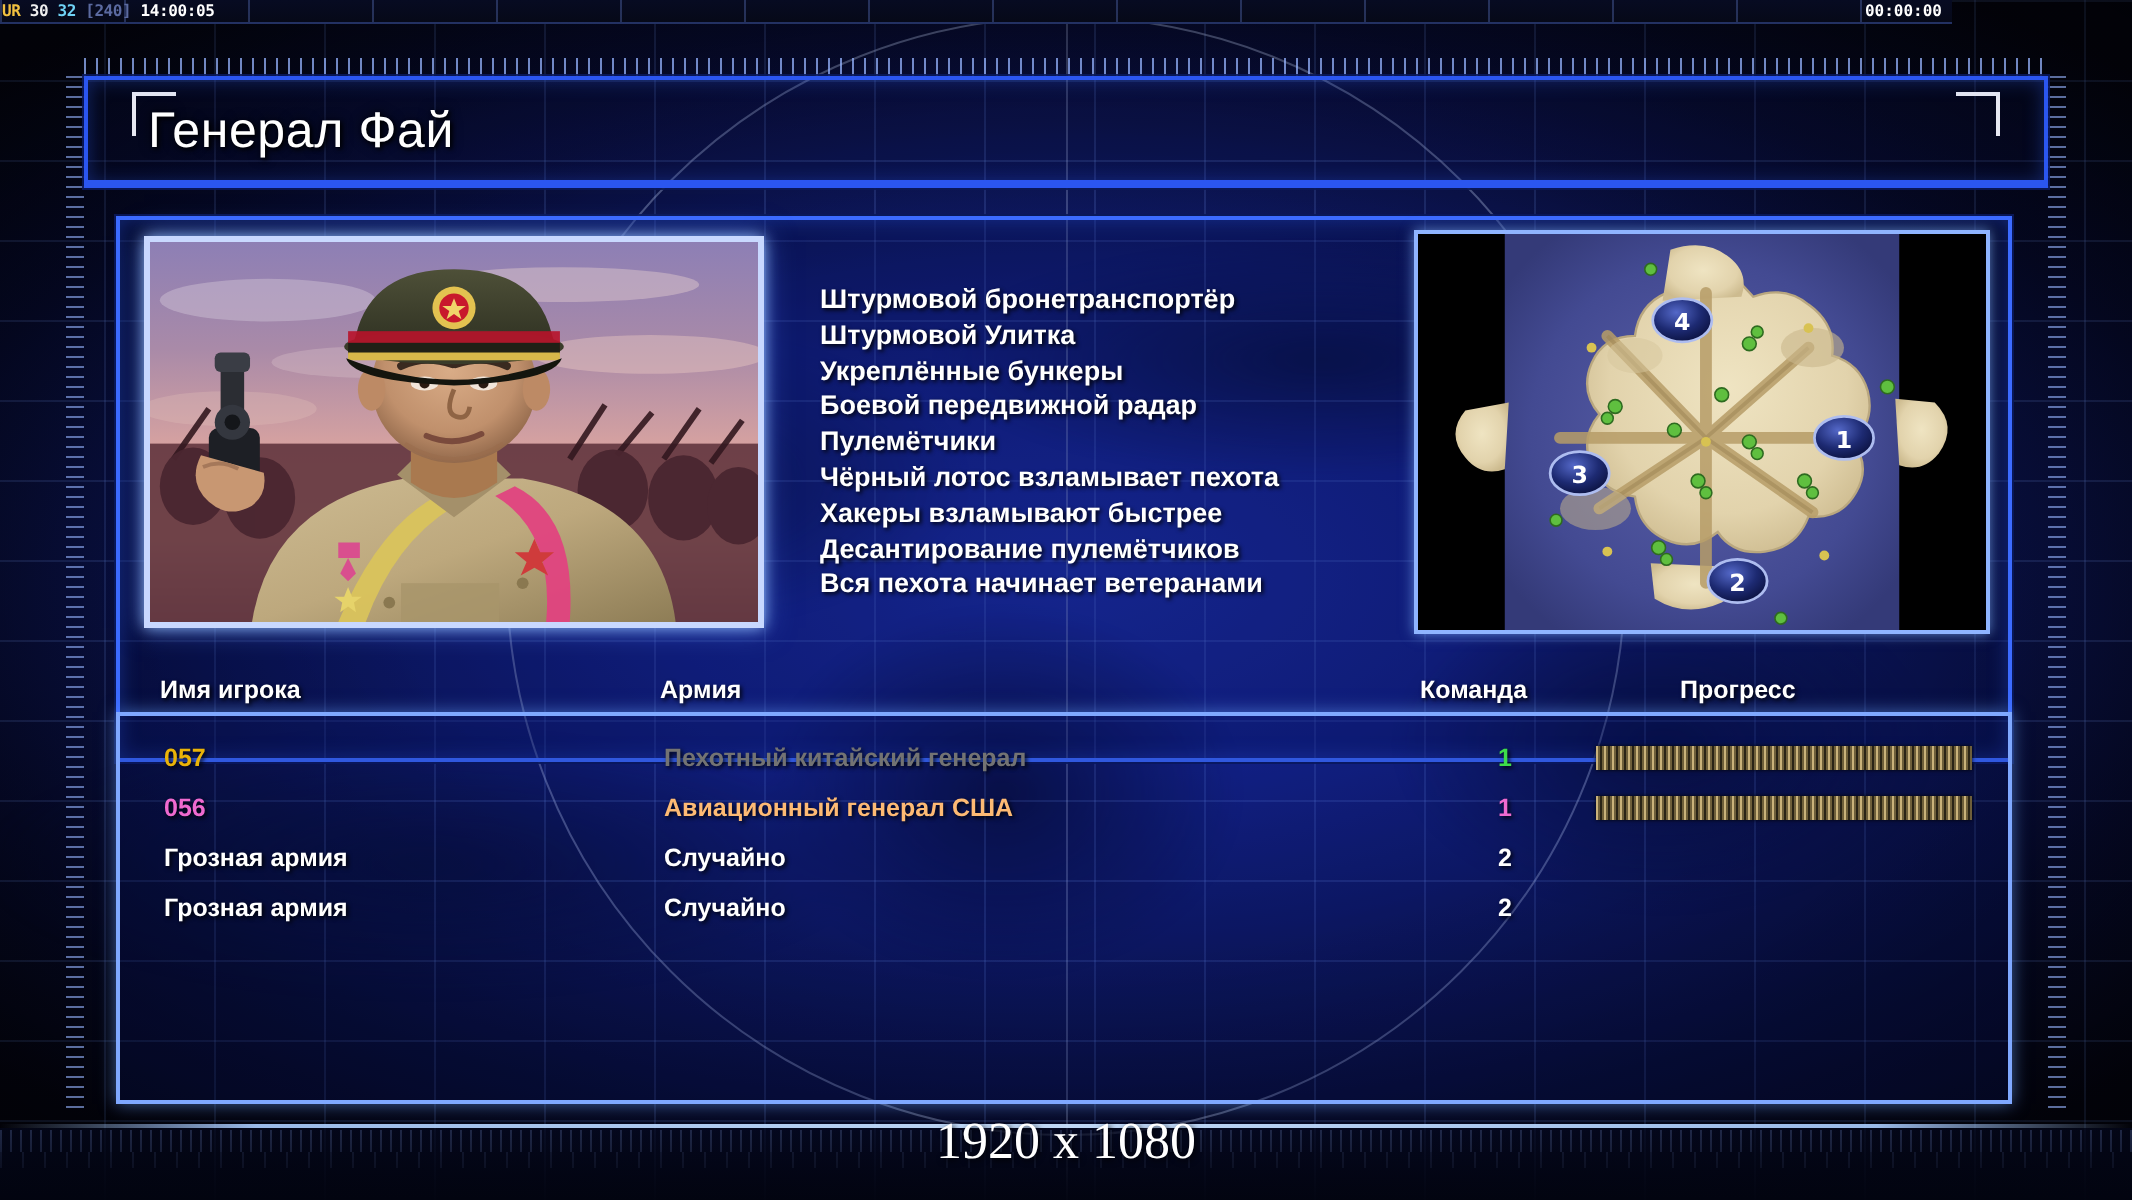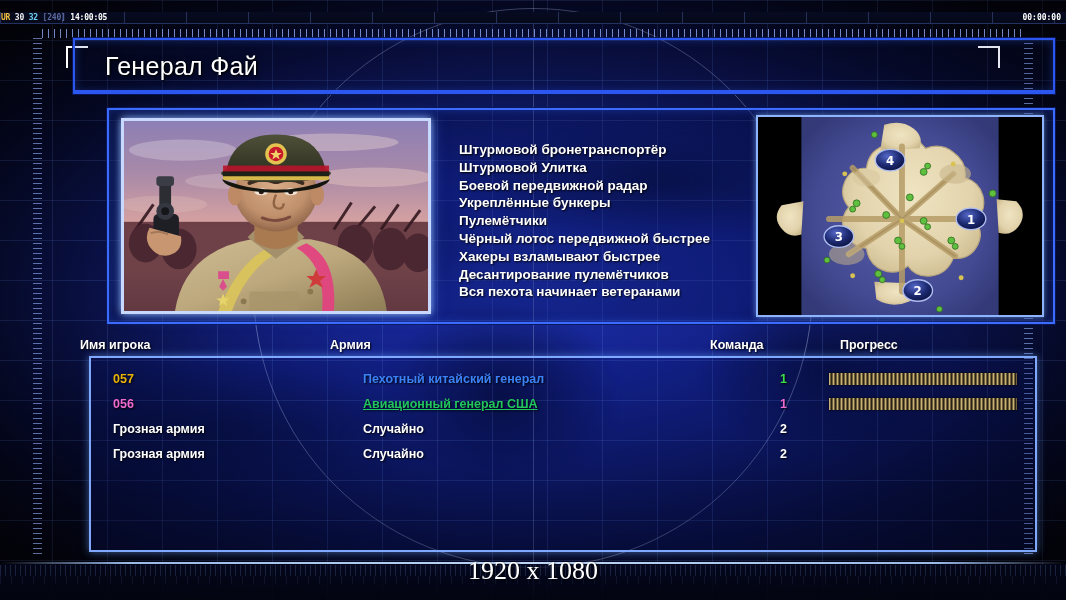--- a/index.html
+++ b/index.html
@@ -47,21 +47,21 @@
     position:absolute; left:50%; top:0; bottom:0; width:1px;
     background:rgba(185,200,240,.28);
   }
   .bg-vignette{
     position:absolute; inset:0;
     background:radial-gradient(ellipse 75% 72% at 50% 50%, rgba(0,0,0,0) 40%, rgba(0,0,0,.55) 100%);
   }
 
   
   .hud{
-    position:absolute; left:0; top:12px; width:1066px; height:12px;
+    position:absolute; left:0; top:0; width:976px; height:12px;
     background:linear-gradient(to bottom,#070b22,#060918);
     border-bottom:1px solid rgba(90,120,220,.35);
     z-index:40;
     text-align:center;
   }
   .hud .hudgrid{
     position:absolute; inset:0;
     background-image:linear-gradient(to right, rgba(110,140,230,.30) 1px, transparent 1px);
     background-size:62px 100%;
   }
@@ -115,37 +115,36 @@
   .corner.tl{ left:66px; top:46px; border-right:none; border-bottom:none; }
   .corner.tr{ right:66px; top:46px; border-left:none; border-bottom:none; }
 
   
   .panel{
     position:absolute;
     border:2px solid #2b56f0;
     box-shadow:0 0 0 1px rgba(10,24,90,.9), 0 0 10px rgba(50,100,255,.35) inset;
     background:rgba(16,30,120,.10);
     z-index:10;
-    margin-left:31px;
   }
   .panel-title{
     left:42px; top:38px; width:982px; height:56px;
   }
   .panel-title .divider{
     position:absolute; left:0; right:0; bottom:0; height:2px;
     background:#2b56f0;
   }
   .title-text{
     position:absolute; left:30px; top:50%; transform:translateY(-50%);
     font-size:25px; color:#ffffff; font-weight:400; letter-spacing:.3px;
     text-shadow:0 0 6px rgba(0,0,0,.8), 1px 1px 2px #000;
   }
 
   .panel-info{
-    left:76px; top:108px; width:948px; height:216px;
+    left:58px; top:108px; width:948px; height:273px;
     border:2px solid #3c6bff;
     background:rgba(8,18,80,.30);
   }
 
   .portrait{
     position:absolute; left:12px; top:8px; width:310px; height:196px;
     border:3px solid #c8d8ff;
     box-shadow:0 0 7px rgba(160,200,255,.85), 0 0 14px rgba(80,130,255,.5);
     overflow:hidden;
     background:#20122a;
@@ -376,24 +375,24 @@
 
         <rect x="128" y="176" width="50" height="20" fill="#a8956a" opacity=".8"></rect>
         <circle cx="190" cy="176" r="3" fill="#8a7850"></circle>
         <circle cx="122" cy="186" r="3" fill="#8a7850"></circle>
       </svg>
     </div>
 
     <div class="abilities">
         <div>Штурмовой бронетранспортёр</div>
         <div>Штурмовой Улитка</div>
+        <div>Укреплённые бункеры</div>
         <div>Боевой передвижной радар</div>
-        <div>Укреплённые бункеры</div>
         <div>Пулемётчики</div>
-        <div>Чёрный лотос передвижной быстрее</div>
+        <div>Чёрный лотос взламывает пехота</div>
         <div>Хакеры взламывают быстрее</div>
         <div>Десантирование пулемётчиков</div>
         <div>Вся пехота начинает ветеранами</div>
       </div>
 
     <div class="minimap">
       <svg viewBox="0 0 288 202" preserveAspectRatio="none">
         <defs>
           <radialGradient id="water" cx="50%" cy="50%" r="62%">
             <stop offset="0%" stop-color="#5a5fa8"></stop>
@@ -495,29 +494,29 @@
     <span class="h-name">Имя игрока</span>
     <span class="h-army">Армия</span>
     <span class="h-team">Команда</span>
     <span class="h-prog">Прогресс</span>
   </div>
 
   <div class="panel panel-table">
     <div id="rows">
         <div class="row" style="top: 8px;">
           <span class="c-name" style="color: #eab308;">057</span>
-          <span class="c-army" style="color: #3b82f6;">Пехотный китайский генерал</span>
+          <span class="c-army" style="color: #737373;">Пехотный китайский генерал</span>
           <span class="c-team" style="color: rgb(61, 221, 74);">1</span>
           <span class="c-prog">
             <div class="progbar"></div>
           </span>
         </div>
         <div class="row" style="top: 33px;">
           <span class="c-name" style="color: rgb(239, 106, 208);">056</span>
-          <span class="c-army" style="color: #22c55e; text-decoration: underline;">Авиационный генерал США</span>
+          <span class="c-army" style="color: #fdba74;">Авиационный генерал США</span>
           <span class="c-team" style="color: rgb(239, 106, 208);">1</span>
           <span class="c-prog">
             <div class="progbar"></div>
           </span>
         </div>
         <div class="row" style="top: 58px;">
           <span class="c-name" style="color: rgb(255, 255, 255);">Грозная армия</span>
           <span class="c-army" style="color: rgb(255, 255, 255);">Случайно</span>
           <span class="c-team" style="color: rgb(255, 255, 255);">2</span>
         </div>

